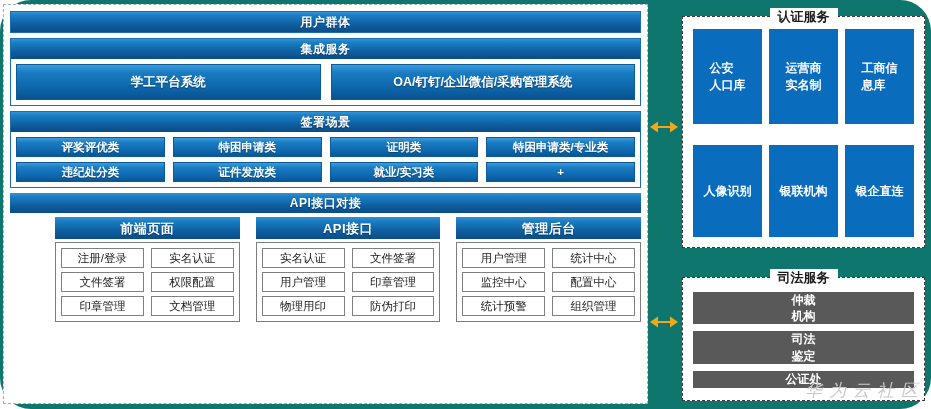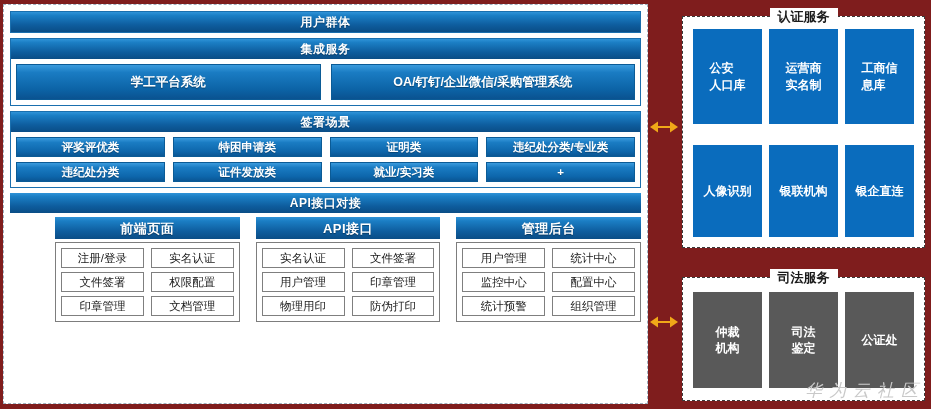--- a/index.html
+++ b/index.html
@@ -10,21 +10,22 @@
   body {
     font-family: "Liberation Sans", "DejaVu Sans", sans-serif;
     width: 931px;
     height: 409px;
     overflow: hidden;
   }
   .canvas {
     position: relative;
     width: 931px;
     height: 409px;
-    background: #7f1d1d;
+    background: #0f766e;
+    border-radius: 31px;
   }
 
   
   .platform {
     position: absolute;
     left: 3px;
     top: 4px;
     width: 645px;
     height: 400px;
     border: 1px dashed #9fb0bf;
@@ -248,21 +249,21 @@
         <div class="bigbtn">OA/钉钉/企业微信/采购管理系统</div>
       </div>
     </div>
 
     <div class="group">
       <div class="bar">签署场景</div>
       <div class="scen-grid">
         <div class="chip">评奖评优类</div>
         <div class="chip">特困申请类</div>
         <div class="chip">证明类</div>
-        <div class="chip">违纪处分类/专业类</div>
+        <div class="chip">特困申请类/专业类</div>
         <div class="chip">违纪处分类</div>
         <div class="chip">证件发放类</div>
         <div class="chip">就业/实习类</div>
         <div class="chip">+</div>
       </div>
     </div>
 
     <div>
       <div class="bar api-head">API接口对接</div>
       <div class="api-cols">
@@ -341,21 +342,21 @@
         <div class="tile blue">人像识别</div>
         <div class="tile blue">银联机构</div>
         <div class="tile blue">银企直连</div>
       </div>
     </div>
   </div>
 
   <div class="panel" style="left:682px; top:277px; width:243px; height:124px;">
     <div class="panel-title">司法服务</div>
     <div class="panel-body" style="padding:14px 10px 12px 10px;">
-      <div class="tile-row" style="height:100%;">
+      <div class="tile-row" style="height:100%;flex-direction:column;">
         <div class="tile gray">仲裁<br>机构</div>
         <div class="tile gray">司法<br>鉴定</div>
         <div class="tile gray">公证处</div>
       </div>
     </div>
   </div>
 
   <div class="watermark">华为云社区</div>
 
 </div>

